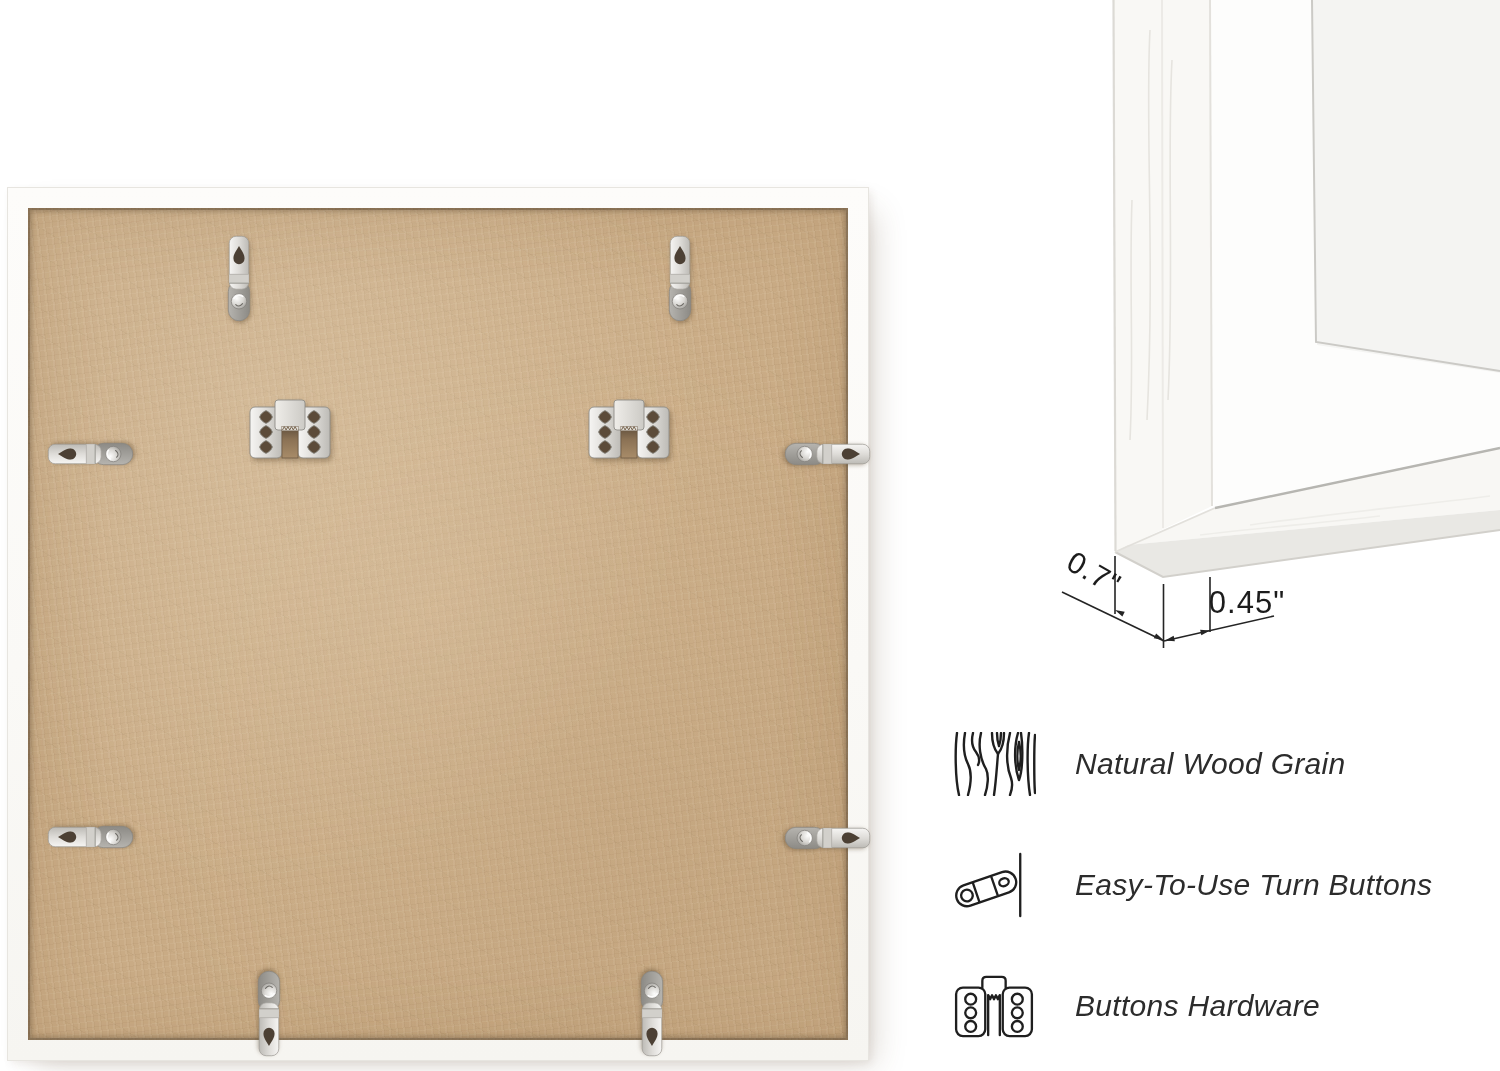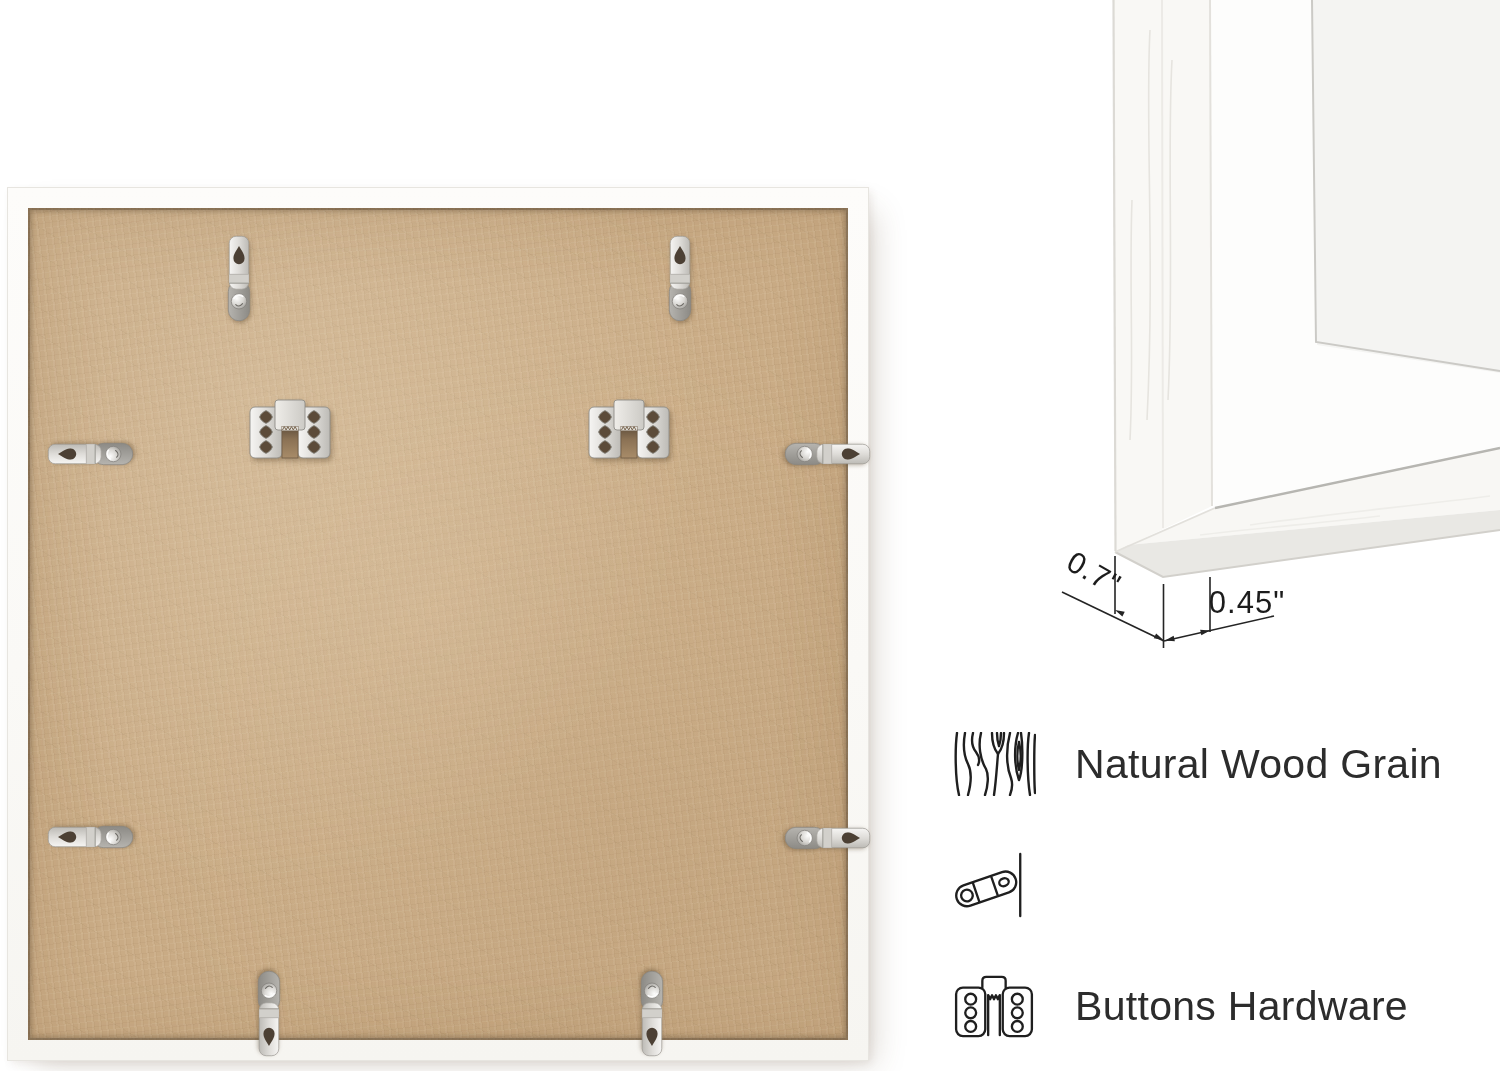--- a/index.html
+++ b/index.html
@@ -33,21 +33,21 @@
   .corner-view{position:absolute;left:1000px;top:0;width:500px;height:700px;}
   .corner-view svg{display:block;}
   .dim-line{stroke:#242424;stroke-width:1.6;fill:none;}
   .dim-arrow{fill:#242424;}
   .dim-text{fill:#1c1c1c;font-size:30px;letter-spacing:1px;}
 
   
   .feature-row{position:absolute;left:952px;width:540px;height:68px;display:flex;align-items:center;}
   .feature-icon{width:84px;height:68px;flex:0 0 84px;margin-right:39px;display:flex;align-items:center;justify-content:center;}
   .feature-icon svg{display:block;}
-  .feature-label{font-size:41px;color:#2c2c2c;letter-spacing:.3px;white-space:nowrap;}
+  .feature-label{font-size:30px;color:#2c2c2c;letter-spacing:.3px;white-space:nowrap;font-style:italic;}
   .stroke-ic{fill:none;stroke:#1f1f1f;stroke-width:2.4;stroke-linecap:round;stroke-linejoin:round;}
 </style>
 </head>
 <body>
 
 <svg width="0" height="0" style="position:absolute" aria-hidden="true">
   <defs>
     <linearGradient id="gradTab" x1="0" y1="0" x2="1" y2="0">
       <stop offset="0" stop-color="#f6f5f3"></stop>
         <stop offset="0.5" stop-color="#dedcd8"></stop>
@@ -244,20 +244,21 @@
           <g transform="rotate(-19 34 39)">
             <rect x="2" y="28" width="64" height="22" rx="11"></rect>
             <line x1="23" y1="29" x2="23" y2="49"></line>
             <line x1="43" y1="29" x2="43" y2="49"></line>
             <circle cx="13" cy="39" r="6"></circle>
             <ellipse cx="53.5" cy="38.5" rx="5" ry="4"></ellipse>
           </g>
         </g>
       </svg>
     </div>
+    <span class="feature-label">Easy-To-Use Turn Buttons</span>
   </div>
 
   <div class="feature-row" style="top:972px">
     <div class="feature-icon">
       <svg width="84" height="68" viewBox="0 0 84 70">
         <g class="stroke-ic">
           <rect x="3" y="16" width="30" height="50" rx="7"></rect>
           <rect x="51" y="16" width="30" height="50" rx="7"></rect>
           <circle cx="18" cy="28" r="5.6"></circle>
             <circle cx="18" cy="42" r="5.6"></circle>

